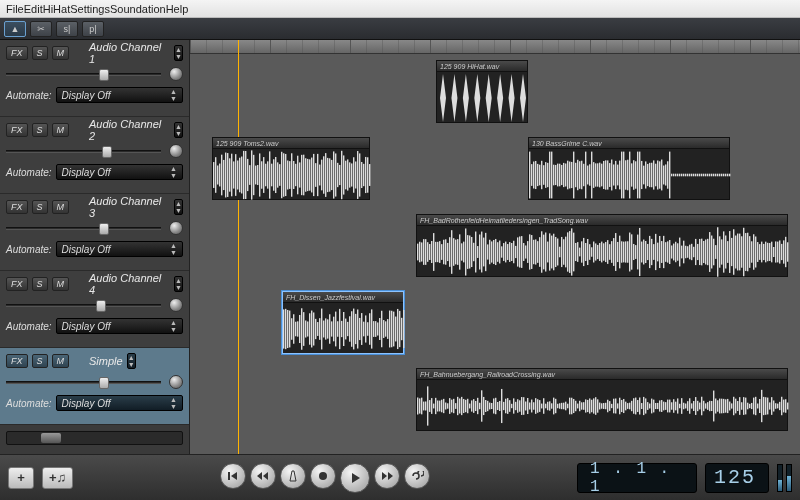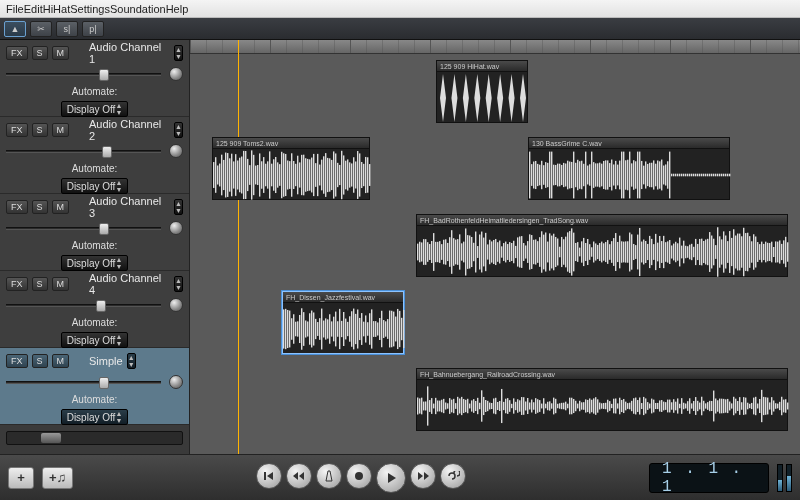--- a/index.html
+++ b/index.html
@@ -2,32 +2,32 @@
 <html><head>
 <meta charset="utf-8">
 <style>
   * { box-sizing: border-box; margin: 0; padding: 0; font-family: Arial, sans-serif; }
   body { background: #5a5a5a; width: 800px; height: 500px; overflow: hidden; position: relative; }
   .menubar { height: 18px; background: linear-gradient(#f4f4f4,#e2e2e2); border-bottom:1px solid #bbb; display:flex; align-items:center; padding:0 6px; font-size:11px; color:#222; }
   .menubar span{cursor:default;}
   .toolbar { height: 22px; background: linear-gradient(#3a3d42,#2a2c30); border-bottom:1px solid #111; display:flex; align-items:center; padding:0 4px; gap:4px;}
   .tb-btn{width:22px;height:16px;background:linear-gradient(#5b6066,#3e4248);border:1px solid #222;border-radius:2px;display:flex;align-items:center;justify-content:center;color:#ccc;font-size:9px;}
   .tb-btn.sel{background:linear-gradient(#3b4e5f,#2a3a49);border-color:#6aa0d0;}
-  .main{display:flex;height:414px;}
+  .main{display:flex;height:414px;font-style:italic;}
   .sidebar{width:190px;background:#3e3e3e;border-right:1px solid #222;display:flex;flex-direction:column;}
   .track{height:77px;border-bottom:1px solid #2a2a2a;padding:4px 6px;position:relative;}
   .track.sel{background:#5d7a8c;}
   .trow{display:flex;align-items:center;gap:4px;height:18px;}
   .chip{height:14px;padding:0 4px;font-size:9px;color:#ddd;background:linear-gradient(#555,#333);border:1px solid #222;border-radius:2px;display:flex;align-items:center;}
   .tname{font-size:11px;color:#e8e8e8;margin-left:16px;}
   .slider{height:16px;display:flex;align-items:center;margin-top:4px;}
   .slider .rail{flex:1;height:3px;background:#2a2a2a;border-top:1px solid #111;border-bottom:1px solid #555;position:relative;}
   .slider .thumb{position:absolute;top:-5px;width:10px;height:12px;background:linear-gradient(#eee,#aaa);border:1px solid #666;border-radius:2px;}
   .slider .knob{width:14px;height:14px;border-radius:50%;background:radial-gradient(circle at 35% 30%,#eee,#888 60%,#555);border:1px solid #333;margin-left:8px;}
-  .auto{display:flex;align-items:center;gap:4px;margin-top:4px;height:18px;flex-direction:column;}
+  .auto{display:flex;align-items:center;gap:4px;margin-top:4px;height:18px;}
   .auto .lbl{font-size:10px;color:#ddd;}
   .dd{flex:1;height:16px;background:linear-gradient(#333,#111);border:1px solid #000;border-radius:2px;color:#ddd;font-size:10px;padding:0 5px;display:flex;align-items:center;justify-content:space-between;}
   .dd .arr{font-size:7px;color:#bbb;line-height:1;}
   .sb-bottom{flex:1;background:#3a3a3a;display:flex;flex-direction:column;}
   .hscroll{height:14px;margin:6px;background:#2a2a2a;border:1px solid #111;position:relative;border-radius:2px;}
   .hscroll .th{position:absolute;left:34px;width:20px;top:1px;bottom:1px;background:linear-gradient(#999,#555);border-radius:2px;}
   .arena{flex:1;position:relative;background:#5a5a5a;overflow:hidden;}
   .ruler{height:14px;background:linear-gradient(#888,#666);border-bottom:1px solid #333;position:relative;}
   .playhead{position:absolute;top:0;bottom:0;width:0;border-left:1px solid #ffb300;left:48px;}
   .ruler .tick{position:absolute;top:0;bottom:0;border-left:1px solid #555;}
@@ -943,20 +943,21 @@
           <polygon points="7,1 12,5 7,9" fill="#333"></polygon>
         </svg>
       </div>
     <div class="rnd">
         <svg width="14" height="10">
           <path d="M3,5 A3,3 0 1,1 6,8 M11,5 A3,3 0 1,0 8,2" fill="none" stroke="#333" stroke-width="1.5"></path>
         </svg>
       </div>
   </div>
   <div class="lcd time">1 . 1 . 1</div>
+  <div class="lcd bpm">125</div>
   <div class="meters">
       <div class="meter">
         <i style="height: 42%;"></i>
       </div>
       <div class="meter">
         <i style="height: 55%;"></i>
       </div>
     </div>
 </div>
 

